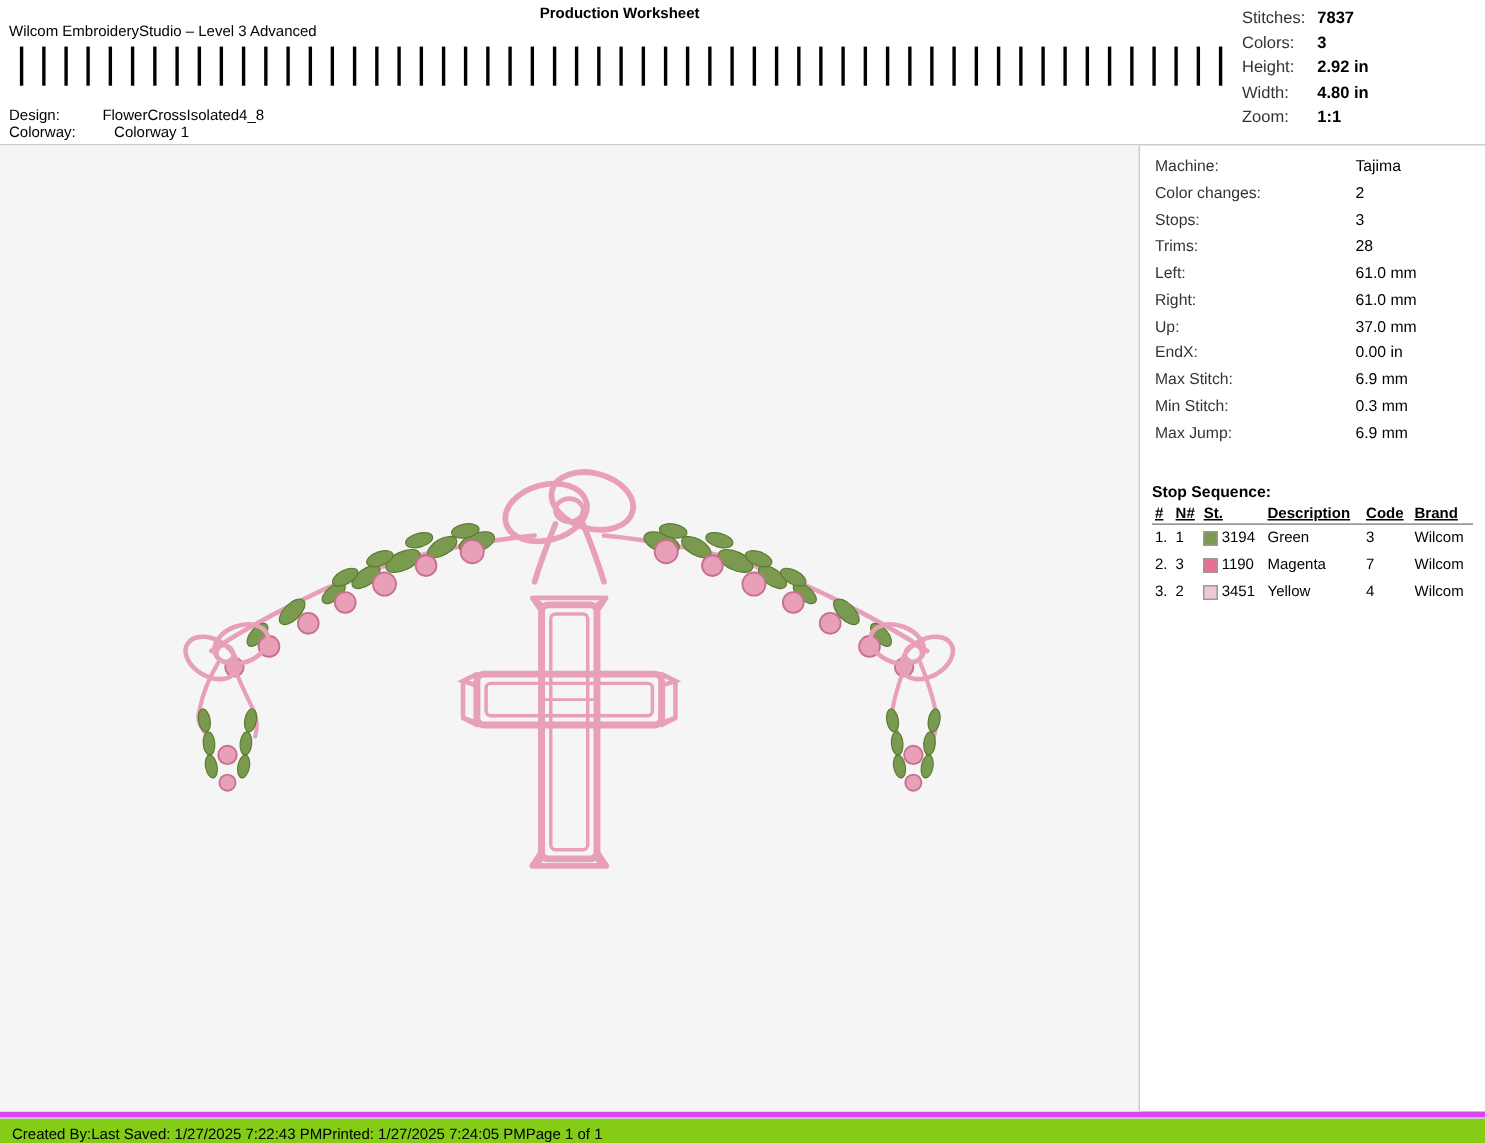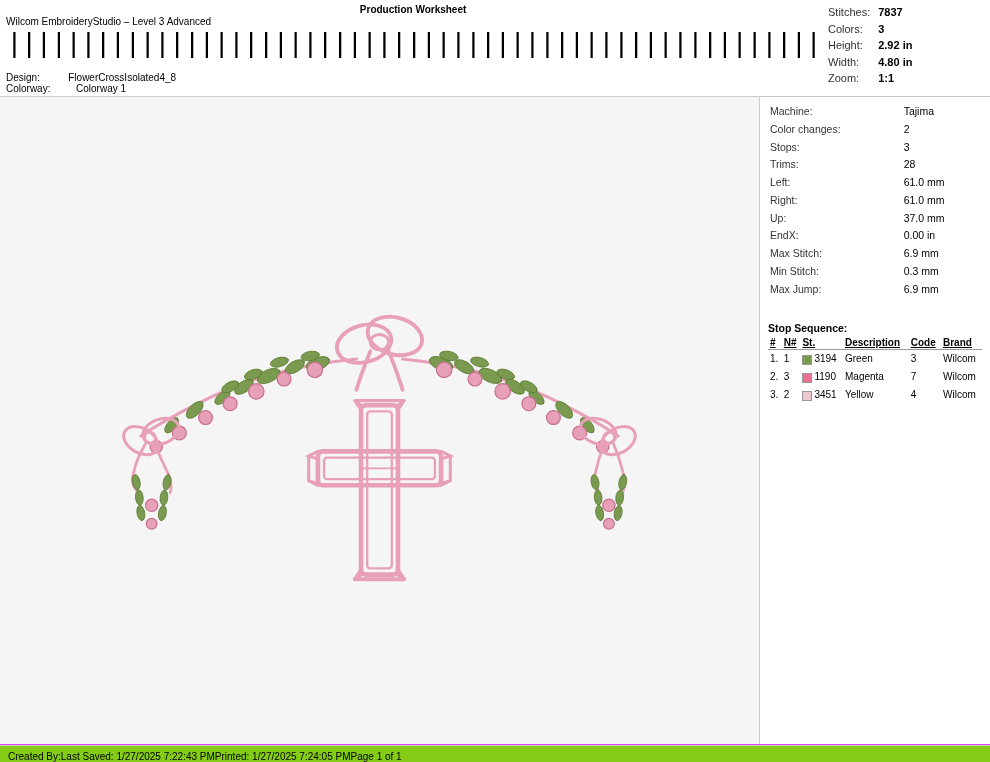--- a/index.html
+++ b/index.html
@@ -62,21 +62,21 @@
       margin-top: 40px;
     }
     #header-right td:last-child {
       font-weight: bold;
     }
 
     
     #main {
       display: flex;
       height: calc(762px - 92px - 22px);
-      border-bottom: 1px solid #d946ef;
+      border-bottom: 4px solid #d946ef;
     }
 
     
     #canvas-area {
       flex: 1;
       background: #f5f5f5;
       border-right: 1px solid #ccc;
       display: flex;
       align-items: center;
       justify-content: center;

